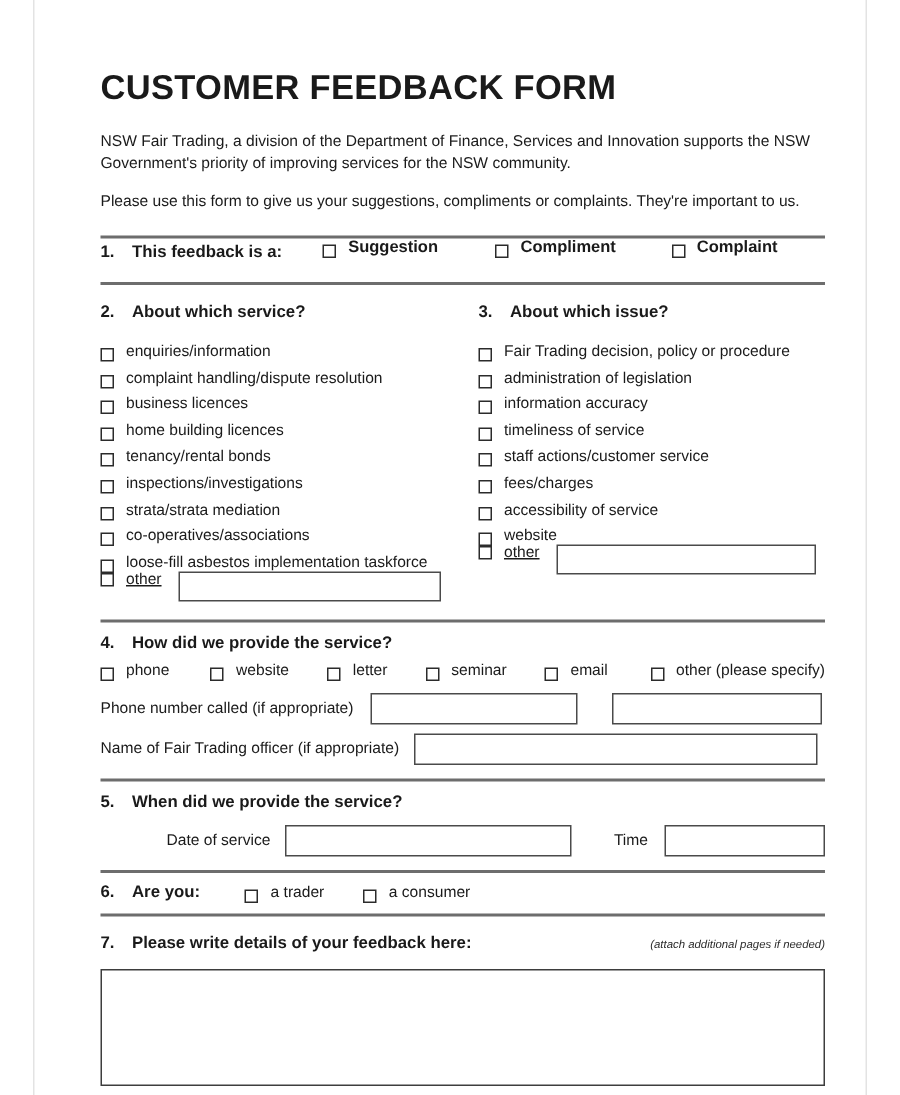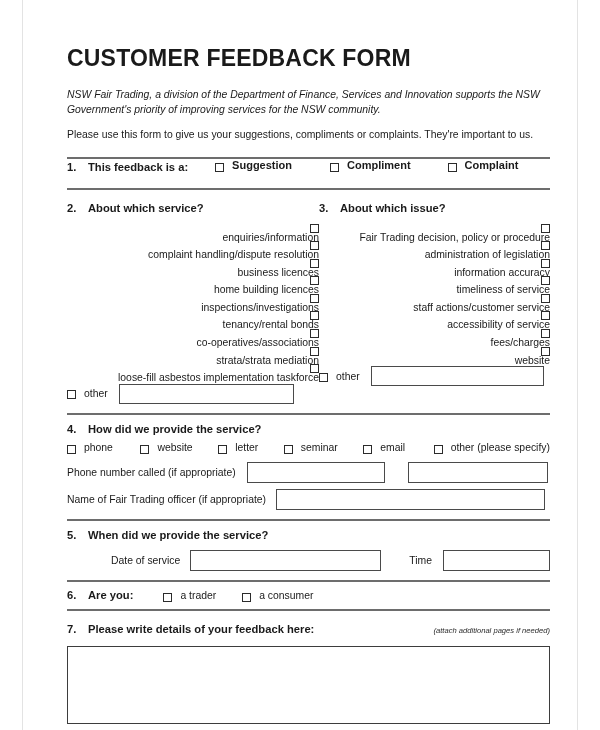--- a/index.html
+++ b/index.html
@@ -46,21 +46,21 @@
     letter-spacing: 0.2px;
     margin: 0;
     padding-top: 45px;
     line-height: 26px;
   }
   .intro {
     font-size: 10.4px;
     line-height: 14.5px;
     margin: 0;
   }
-  .intro.first { padding-top: 17px; font-style: italic; }
+  .intro.first { padding-top: 17px; }
   .intro.second { padding-top: 11px; }
 
   
   .rule {
     height: 0;
     border-top: 2px solid #6d6d6d;
     margin: 0;
   }
 
   
@@ -116,26 +116,27 @@
   .sec1 .q-title { padding-right: 0; }
 
   
   .cols {
     display: flex;
     width: 483px;
   }
   .col-left { width: 252px; flex: none; }
   .col-right { width: 231px; flex: none; }
   .col-list { padding-top: 9px; }
-  .col-list .cb-item { height: 17.6px; flex-direction: column; }
+  .col-list .cb-item { height: 17.6px; }
 
   .other-row {
     display: flex;
-    align-items: center;
+    align-items: flex-start;
     height: 26px;
+    text-decoration: underline;
   }
   .other-row .lbl { padding-left: 8px; }
 
   
   .inline-opts {
     display: flex;
     align-items: center;
   }
   .label-text {
     font-size: 10.4px;
@@ -212,33 +213,33 @@
           <div class="cb-item">
             <span class="cb"></span>
             <span class="lbl">business licences</span>
           </div>
           <div class="cb-item">
             <span class="cb"></span>
             <span class="lbl">home building licences</span>
           </div>
           <div class="cb-item">
             <span class="cb"></span>
+            <span class="lbl">tenancy/rental bonds</span>
+          </div>
+          <div class="cb-item">
+            <span class="cb"></span>
             <span class="lbl">inspections/investigations</span>
           </div>
           <div class="cb-item">
             <span class="cb"></span>
-            <span class="lbl">tenancy/rental bonds</span>
+            <span class="lbl">strata/strata mediation</span>
           </div>
           <div class="cb-item">
             <span class="cb"></span>
             <span class="lbl">co-operatives/associations</span>
-          </div>
-          <div class="cb-item">
-            <span class="cb"></span>
-            <span class="lbl">strata/strata mediation</span>
           </div>
           <div class="cb-item">
             <span class="cb"></span>
             <span class="lbl">loose-fill asbestos implementation taskforce</span>
           </div>
           <div class="other-row">
             <span class="cb"></span>
             <span class="lbl label-text">other</span>
             <input class="field" type="text" style="width: 175px; margin-left: 11px;" value="">
           </div>
@@ -266,25 +267,25 @@
           <div class="cb-item">
             <span class="cb"></span>
             <span class="lbl">timeliness of service</span>
           </div>
           <div class="cb-item">
             <span class="cb"></span>
             <span class="lbl">staff actions/customer service</span>
           </div>
           <div class="cb-item">
             <span class="cb"></span>
+            <span class="lbl">fees/charges</span>
+          </div>
+          <div class="cb-item">
+            <span class="cb"></span>
             <span class="lbl">accessibility of service</span>
-          </div>
-          <div class="cb-item">
-            <span class="cb"></span>
-            <span class="lbl">fees/charges</span>
           </div>
           <div class="cb-item">
             <span class="cb"></span>
             <span class="lbl">website</span>
           </div>
           <div class="other-row">
             <span class="cb"></span>
             <span class="lbl label-text">other</span>
             <input class="field" type="text" style="width: 173px; margin-left: 11px;" value="">
           </div>

